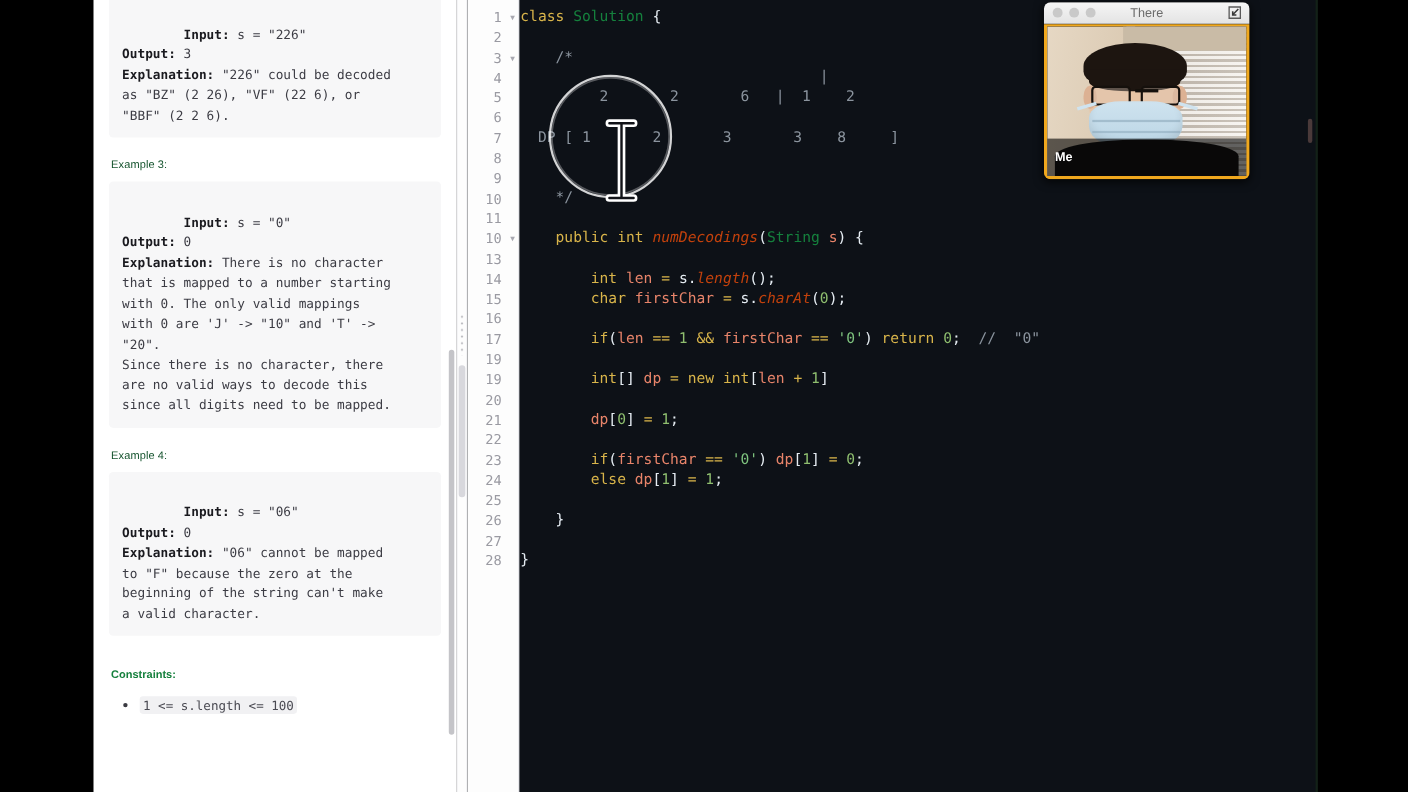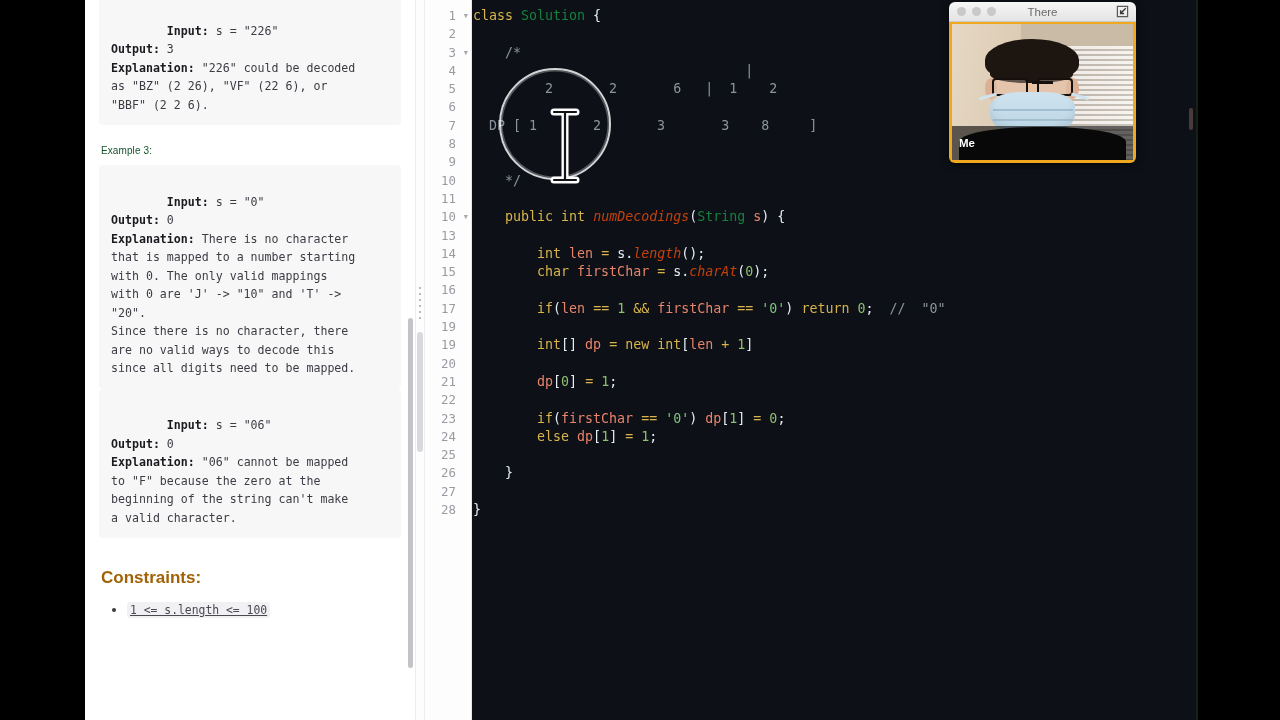--- a/index.html
+++ b/index.html
@@ -27,36 +27,36 @@
     line-height: 18.5px;
     color: #3c3c44;
     white-space: pre-wrap;
   }
   .code-card b { color: #1a1a1f; font-weight: 700; text-align: center; }
   .example-head {
     font-size: 10px; font-weight: 400; color: #14532d;
     margin: 20px 0 9px 2px; letter-spacing: .1px;
   }
   .section-head {
-    font-size: 17px; font-weight: 700; color: #a16207;
+    font-size: 10px; font-weight: 700; color: #15803d;
     margin: 30px 0 12px 2px;
   }
   ul.constraints { list-style: none; margin: 0 0 0 6px; }
   ul.constraints li {
     position: relative; padding-left: 22px; margin-bottom: 7px;
     font-size: 13.2px; line-height: 19px; color: #3a3a41;
   }
   ul.constraints li:before {
     content: ""; position: absolute; left: 7px; top: 8px;
     width: 4px; height: 4px; border-radius: 50%; background: #3a3a41;
   }
   code.inline {
     font-family: "DejaVu Sans Mono", monospace;
     font-size: 11.4px; background: #f1f1f3; color: #4a4a52;
-    padding: 1px 3px; border-radius: 3px; text-decoration: underline;
+    padding: 1px 3px; border-radius: 3px;
   }
 
   
   #left-scrollbar {
     position: absolute; right: 2px; top: 318px; width: 5px; height: 350px;
     background: #c4c4c8; border-radius: 3px;
   }
 
   
   #splitter {
@@ -267,20 +267,21 @@
 <b>Output:</b><span> 0</span>
 <b>Explanation:</b><span> There is no character
 that is mapped to a number starting
 with 0. The only valid mappings
 with 0 are 'J' -&gt; "10" and 'T' -&gt;
 "20".
 Since there is no character, there
 are no valid ways to decode this
 since all digits need to be mapped.</span></div>
 
+      <div class="example-head">Example 4:</div>
       <div class="code-card">
         <b>Input:</b><span> s = "06"</span>
 <b>Output:</b><span> 0</span>
 <b>Explanation:</b><span> "06" cannot be mapped
 to "F" because the zero at the
 beginning of the string can't make
 a valid character.</span></div>
 
       <div class="section-head">Constraints:</div>
       <ul class="constraints">

